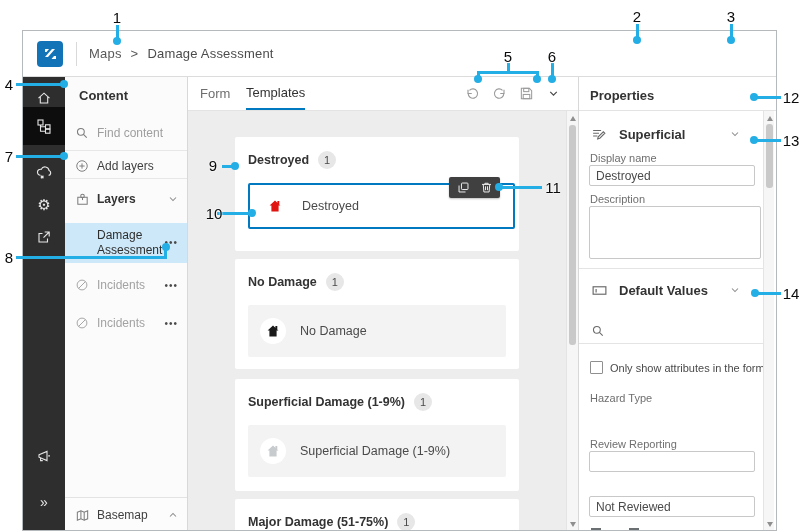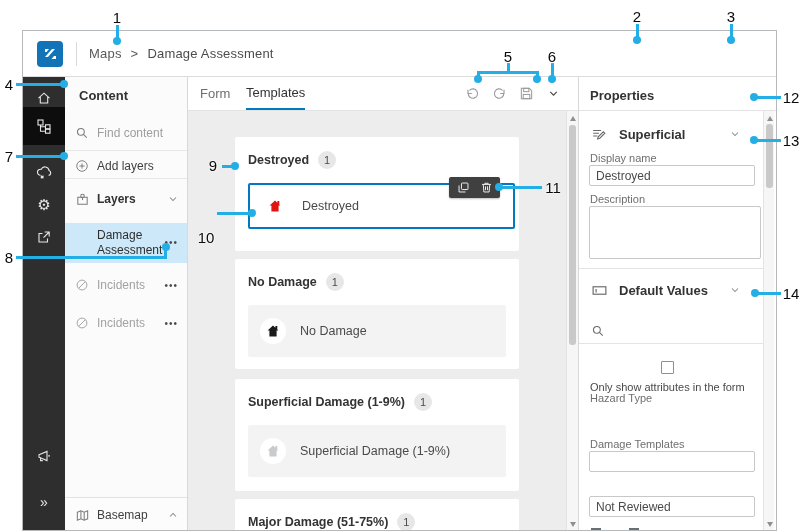--- a/index.html
+++ b/index.html
@@ -383,28 +383,28 @@
       <div class="psearch" style="top:238px;">
         <span class="sic">
           <svg width="14" height="14" viewBox="0 0 16 16" fill="none" stroke="currentColor" stroke-width="1.2">
               <circle cx="6.7" cy="6.7" r="3.9"></circle>
               <path d="M9.6 9.6 L13.4 13.4"></path>
             </svg>
         </span>
       </div>
       <div class="pdiv" style="top:266px;"></div>
 
-      <div class="chkrow" style="top:284px;flex-direction:column;">
+      <div class="chkrow" style="top:284px;">
         <span class="chk"></span>
         <span class="chklbl">Only show attributes in the form</span>
       </div>
 
       <div class="flabel" style="top:315px;">Hazard Type</div>
 
-      <div class="flabel" style="top:361px;">Damage Templates</div>
+      <div class="flabel" style="top:361px;">Review Reporting</div>
       <input class="finput" style="top: 374px;" value="">
 
       <div class="flabel" style="top:424px;">Review Status</div>
       <input class="finput" style="top: 419px;" value="Not Reviewed">
 
       <div class="sliver" style="top:451px;">
           <i></i>
           <i></i>
         </div>
 
@@ -452,21 +452,21 @@
 
     <span class="co-label" style="left:9px;top:257px;">8</span>
     <span class="co-h cal" style="left: 16px; top: 255.5px; width: 151px; background: rgb(36, 174, 230);"></span>
     <span class="co-v cal" style="left: 164px; top: 249px; height: 9px; background: rgb(36, 174, 230);"></span>
       <span class="co-dot cal" style="left: 165.5px; top: 247px; background: rgb(36, 174, 230);"></span>
 
     <span class="co-label" style="left:213px;top:165px;">9</span>
     <span class="co-h cal" style="left: 222px; top: 164.5px; width: 11px; background: rgb(36, 174, 230);"></span>
       <span class="co-dot cal" style="left: 235px; top: 166px; background: rgb(36, 174, 230);"></span>
 
-    <span class="co-label" style="left:206px;top:213px;margin-top:24px;">10</span>
+    <span class="co-label" style="left:214px;top:213px;">10</span>
     <span class="co-h cal" style="left: 217px; top: 211.5px; width: 33px; background: rgb(36, 174, 230);"></span>
       <span class="co-dot cal" style="left: 252px; top: 213px; background: rgb(36, 174, 230);"></span>
 
     <span class="co-label" style="left:553px;top:187px;">11</span>
     <span class="co-h cal" style="left: 501px; top: 185.5px; width: 41px; background: rgb(36, 174, 230);"></span>
       <span class="co-dot cal" style="left: 499px; top: 187px; background: rgb(36, 174, 230);"></span>
 
     <span class="co-label" style="left:791px;top:97px;">12</span>
     <span class="co-h cal" style="left: 756px; top: 95.5px; width: 25px; background: rgb(36, 174, 230);"></span>
       <span class="co-dot cal" style="left: 754px; top: 97px; background: rgb(36, 174, 230);"></span>

